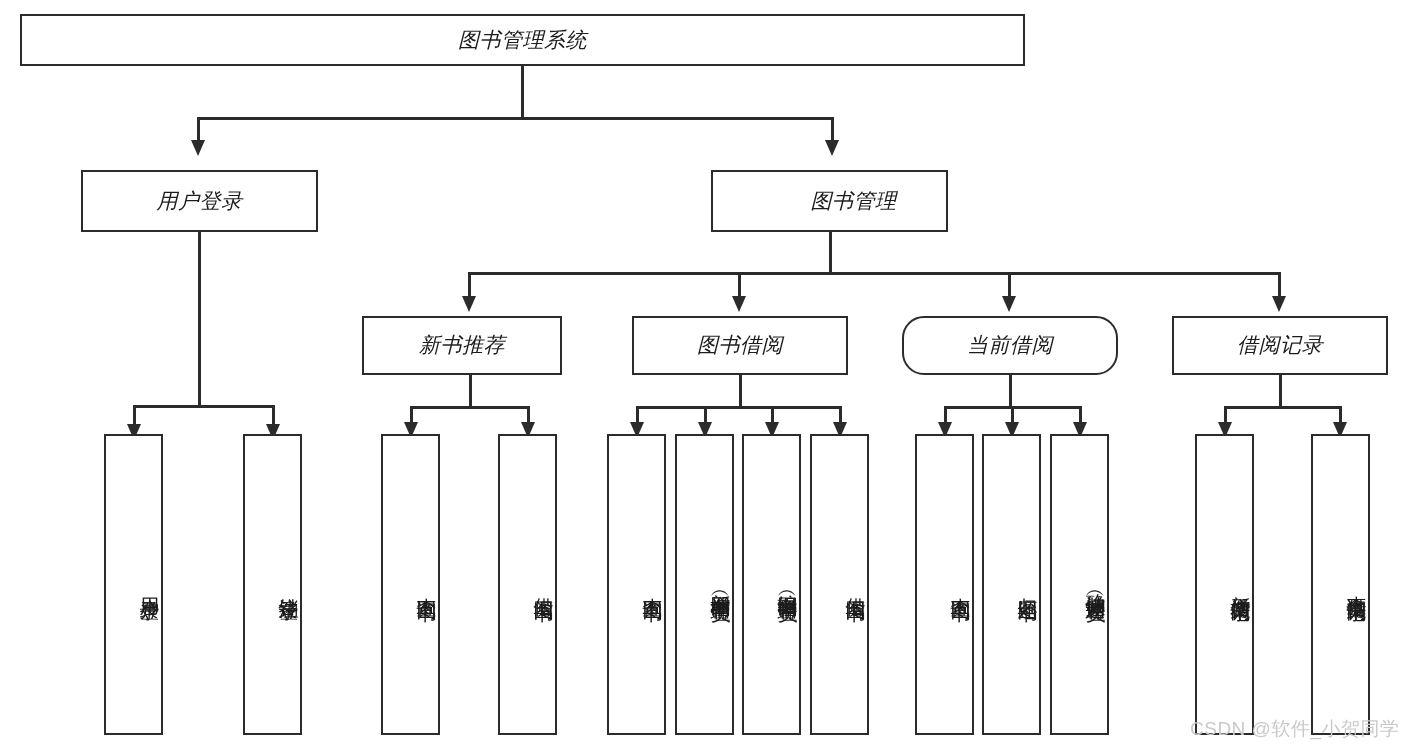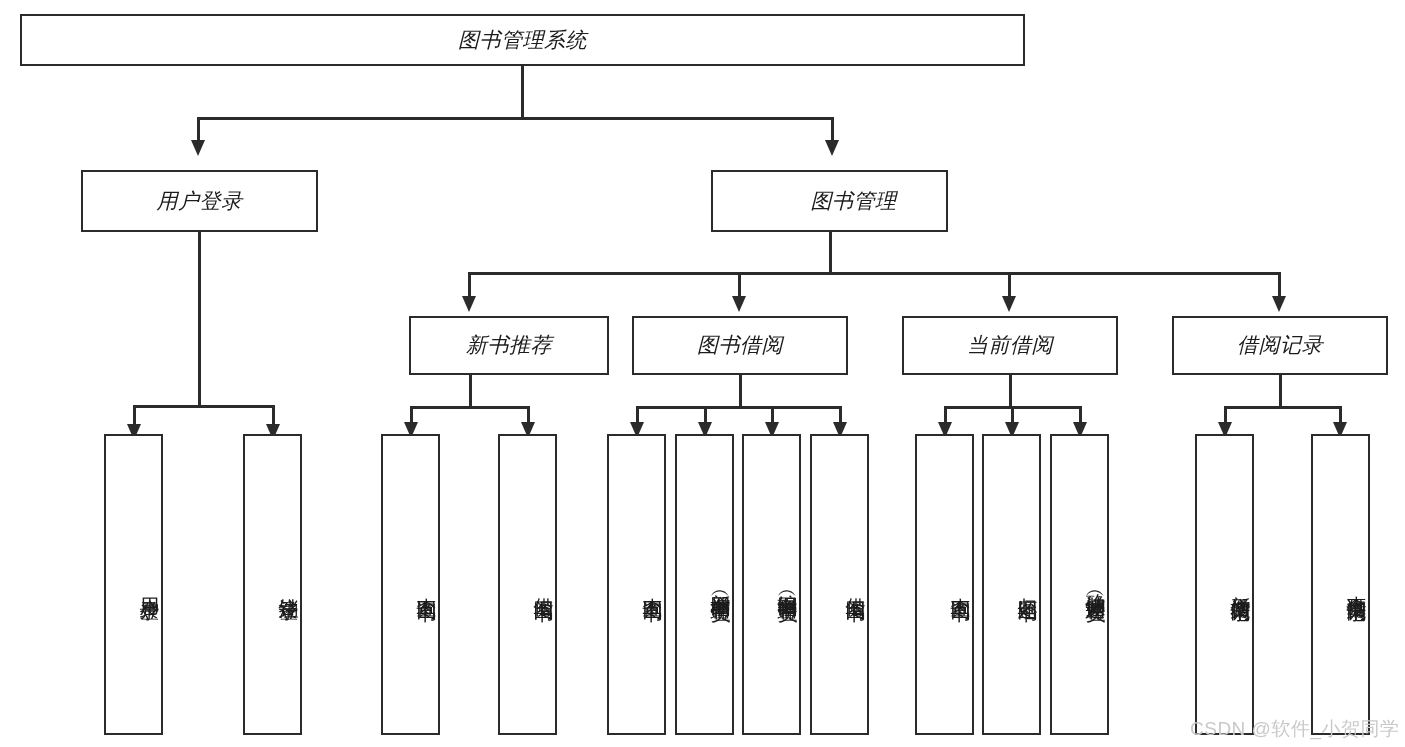--- a/index.html
+++ b/index.html
@@ -109,27 +109,27 @@
   <div class="hline" style="left:468px; top:272px; width:812px;"></div>
   <div class="vline" style="left:468px; top:272px; height:28px;"></div>
   <div class="arrow" style="left:462px; top:296px;"></div>
   <div class="vline" style="left:738px; top:272px; height:28px;"></div>
   <div class="arrow" style="left:732px; top:296px;"></div>
   <div class="vline" style="left:1008px; top:272px; height:28px;"></div>
   <div class="arrow" style="left:1002px; top:296px;"></div>
   <div class="vline" style="left:1278px; top:272px; height:28px;"></div>
   <div class="arrow" style="left:1272px; top:296px;"></div>
 
-  <div class="node h" style="left:362px; top:316px; width:200px; height:59px;margin-left:47px;">
+  <div class="node h" style="left:362px; top:316px; width:200px; height:59px;">
     <span>新书推荐</span>
   </div>
   <div class="node h" style="left:632px; top:316px; width:216px; height:59px;">
     <span>图书借阅</span>
   </div>
-  <div class="node h" style="left:902px; top:316px; width:216px; height:59px;">
+  <div class="node h" style="left:902px; top:316px; width:216px; height:59px;border-radius:22px;">
     <span>当前借阅</span>
   </div>
   <div class="node h" style="left:1172px; top:316px; width:216px; height:59px;">
     <span>借阅记录</span>
   </div>
 
   <div class="vline" style="left:469px; top:375px; height:33px;"></div>
   <div class="hline" style="left:410px; top:406px; width:119px;"></div>
   <div class="vline" style="left:410px; top:406px; height:25px;"></div>
   <div class="arrow" style="left:404px; top:422px;"></div>

